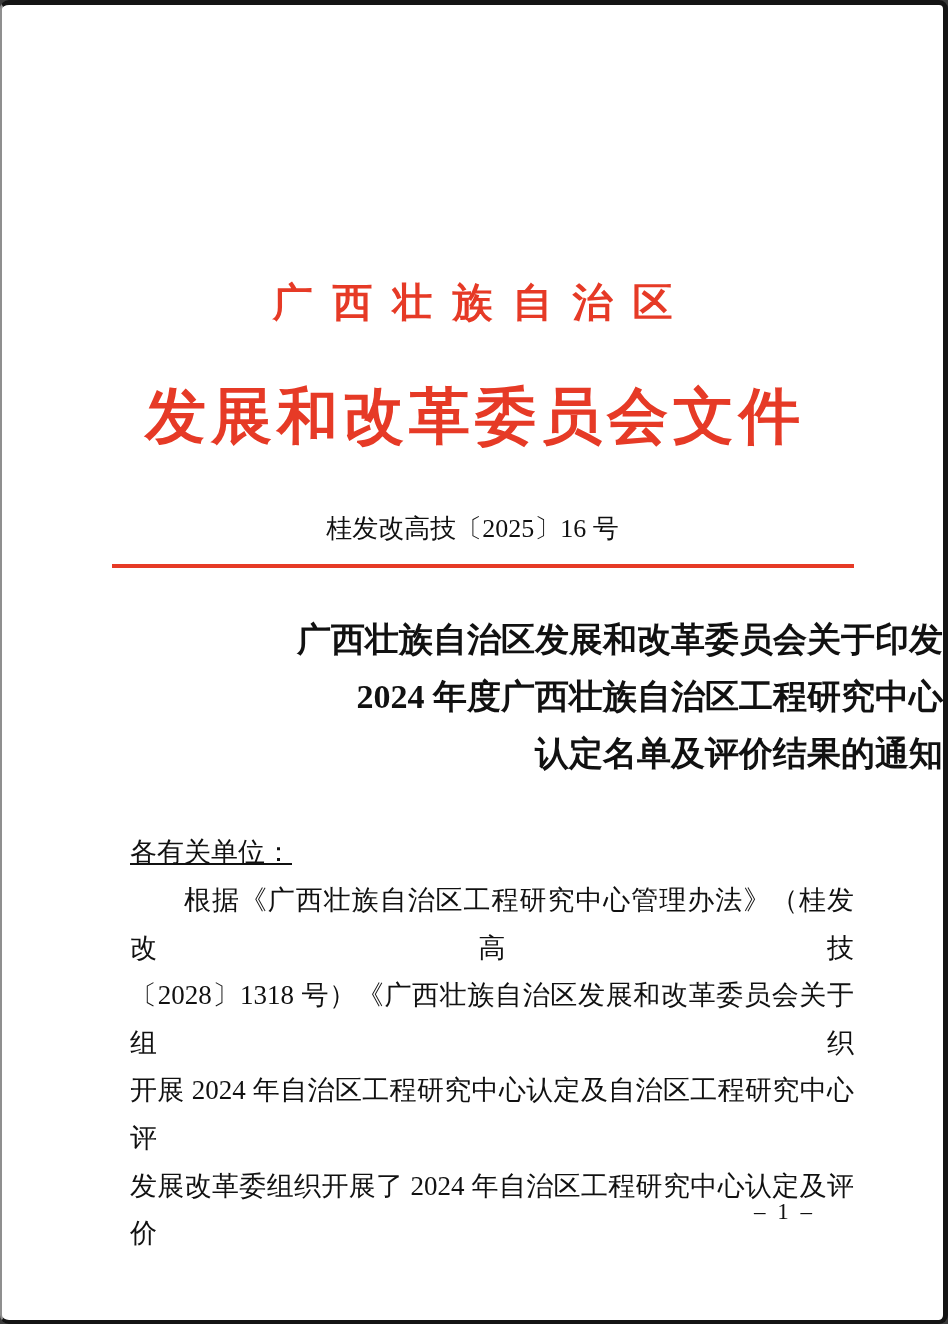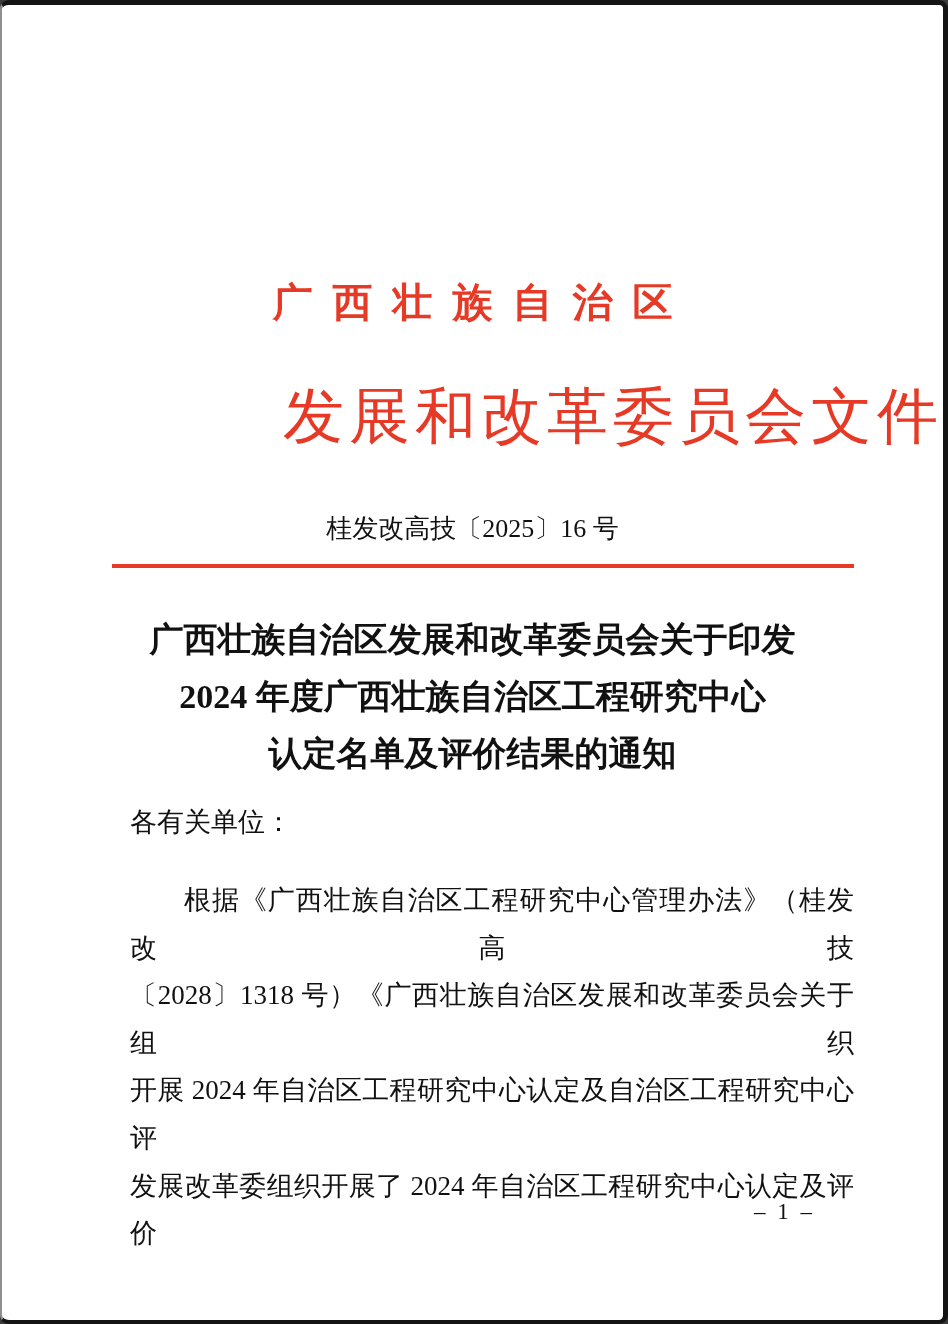--- a/index.html
+++ b/index.html
@@ -36,24 +36,24 @@
     letter-spacing: 20px;
     padding-left: 20px;
     box-sizing: border-box;
     line-height: 44px;
     white-space: nowrap;
   }
   .agency-line {
     top: 378px;
     left: 0;
     width: 100%;
-    text-align: right;
+    text-align: center;
     color: #e63a26;
     font-size: 61px;
-    font-weight: 400;
+    font-weight: 700;
     letter-spacing: 5px;
     padding-left: 5px;
     box-sizing: border-box;
     line-height: 68px;
     white-space: nowrap;
   }
   .doc-number {
     top: 508px;
     left: 0;
     width: 100%;
@@ -69,36 +69,37 @@
     width: 742px;
     height: 4px;
     background: #e63a26;
   }
 
   
   .doc-title {
     top: 606px;
     left: 0;
     width: 100%;
-    text-align: center;
+    text-align: right;
     font-size: 34px;
     font-weight: 700;
     line-height: 57px;
     color: #111111;
   }
 
   
   .salutation {
-    top: 800px;
+    top: 830px;
     left: 128px;
     width: 724px;
     font-size: 27px;
     line-height: 34px;
     color: #111111;
     white-space: nowrap;
+    text-decoration: underline;
   }
   .paragraph {
     top: 872px;
     left: 128px;
     width: 724px;
     font-size: 27px;
     line-height: 47.6px;
     color: #111111;
   }
   .paragraph .line.just {

